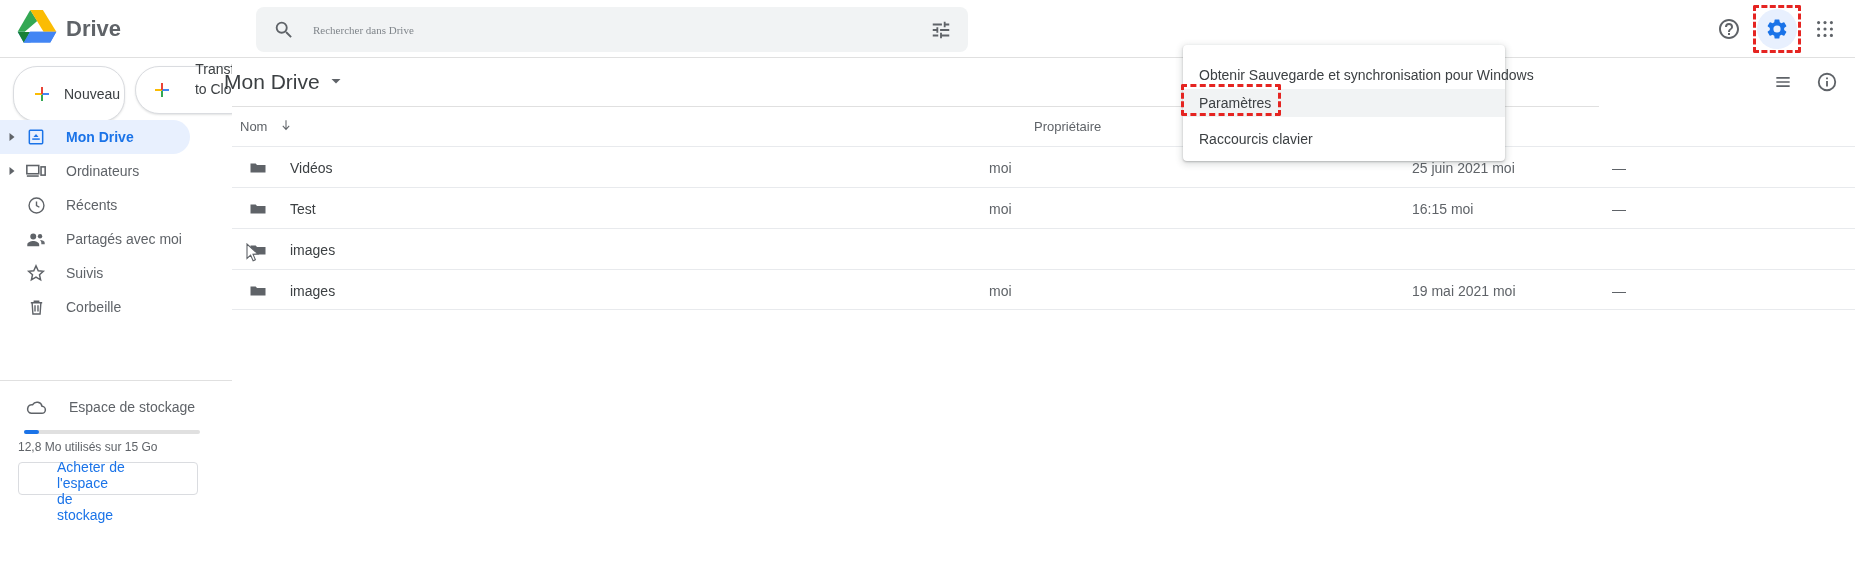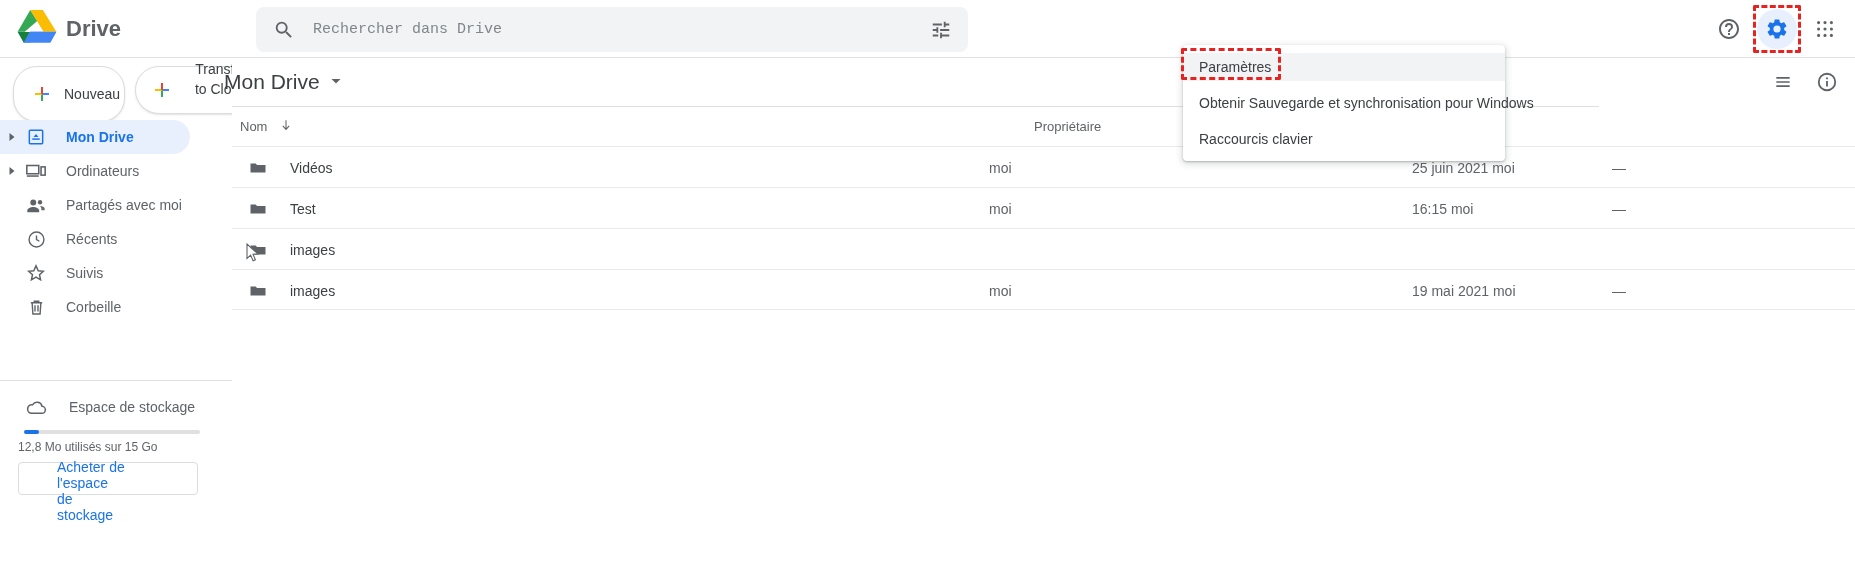--- a/index.html
+++ b/index.html
@@ -32,22 +32,22 @@
 
   .searchwrap {
     position: absolute; left: 256px; top: 7px;
     width: 712px; height: 45px;
     background: #f1f3f4; border-radius: 8px;
     display: flex; align-items: center;
   }
   .searchwrap .sicon { margin-left: 17px; flex: none; }
   .search-input {
     flex: 1; border: none; outline: none; background: transparent;
-    font-size: 15px; color: #5f6368;
-    font-family: Liberation Mono, monospace;
+    font-size: 11px; color: #5f6368;
+    font-family: Liberation Serif, serif;
     margin-left: 16px;
   }
   .search-input::placeholder { color: #80868b; }
   .tune-btn {
     margin-right: 16px; background: none; border: none; cursor: pointer;
     padding: 0; display: flex; align-items: center;
   }
 
   .topright {
     position: absolute; right: 10px; top: 0; height: 57px;
@@ -360,41 +360,41 @@
       <span class="nicon">
         <svg width="22" height="22" viewBox="0 0 24 24" fill="none" stroke="#5f6368" stroke-width="1.7">
           <rect x="2" y="6" width="13" height="9"></rect>
           <path d="M2 17.5h13"></path>
           <rect x="17.5" y="7.5" width="4.5" height="9"></rect>
         </svg>
       </span>
       <span class="nlabel">Ordinateurs</span>
     </div>
 
+    <div class="navitem">
+      <span class="caret"></span>
+      <span class="nicon">
+        <svg width="21" height="21" viewBox="0 0 24 24" fill="none" stroke="#5f6368" stroke-width="1.6">
+          <circle cx="12" cy="12" r="8.5"></circle>
+            <path d="M12 7.5V12l3.3 2"></path>
+        </svg>
+      </span>
+      <span class="nlabel">Récents</span>
+    </div>
+
     <div class="navitem" style="padding-left:0">
       <span class="caret"></span>
       <span class="nicon">
         <svg width="22" height="22" viewBox="0 0 24 24" fill="#5f6368">
           <path d="M9 12.5a3.25 3.25 0 1 0 0-6.5 3.25 3.25 0 0 0 0 6.5m0 1.8c-2.6 0-6.5 1.3-6.5 3.9V20h13v-1.8c0-2.6-3.9-3.9-6.5-3.9"></path>
           <path d="M16.2 13.2c.9.8 1.6 1.8 1.6 3v1.4h3.7v-1.5c0-2-3-3-5.3-2.9" opacity=".95"></path>
           <circle cx="16.4" cy="9" r="2.4"></circle>
         </svg>
       </span>
       <span class="nlabel">Partagés avec moi</span>
-    </div>
-
-    <div class="navitem">
-      <span class="caret"></span>
-      <span class="nicon">
-        <svg width="21" height="21" viewBox="0 0 24 24" fill="none" stroke="#5f6368" stroke-width="1.6">
-          <circle cx="12" cy="12" r="8.5"></circle>
-            <path d="M12 7.5V12l3.3 2"></path>
-        </svg>
-      </span>
-      <span class="nlabel">Récents</span>
     </div>
 
     <div class="navitem">
       <span class="caret"></span>
       <span class="nicon">
         <svg width="22" height="22" viewBox="0 0 24 24" fill="none" stroke="#5f6368" stroke-width="1.6">
           <path d="M12 4.2l2.45 5.3 5.55.55-4.2 3.85 1.2 5.6L12 16.6 7 19.5l1.2-5.6L4 10.05l5.55-.55z"></path>
         </svg>
       </span>
       <span class="nlabel">Suivis</span>
@@ -522,23 +522,23 @@
       </div>
       <div class="cell c-own">moi</div>
       <div class="cell c-mod">19 mai 2021  moi</div>
       <div class="cell c-size">—</div>
     </div>
 
   </div>
 </div>
 
 <div class="menu">
+  <div class="menu-item" style="margin-top:8px">
+    <span>Obtenir Sauvegarde et synchronisation pour Windows</span>
+  </div>
   <div class="menu-item hl">
     <span>Paramètres</span>
     <span class="menu-redbox"></span>
   </div>
   <div class="menu-item" style="margin-top:8px">
-    <span>Obtenir Sauvegarde et synchronisation pour Windows</span>
-  </div>
-  <div class="menu-item" style="margin-top:8px">
     <span>Raccourcis clavier</span>
   </div>
 </div>
 
 </body></html>

